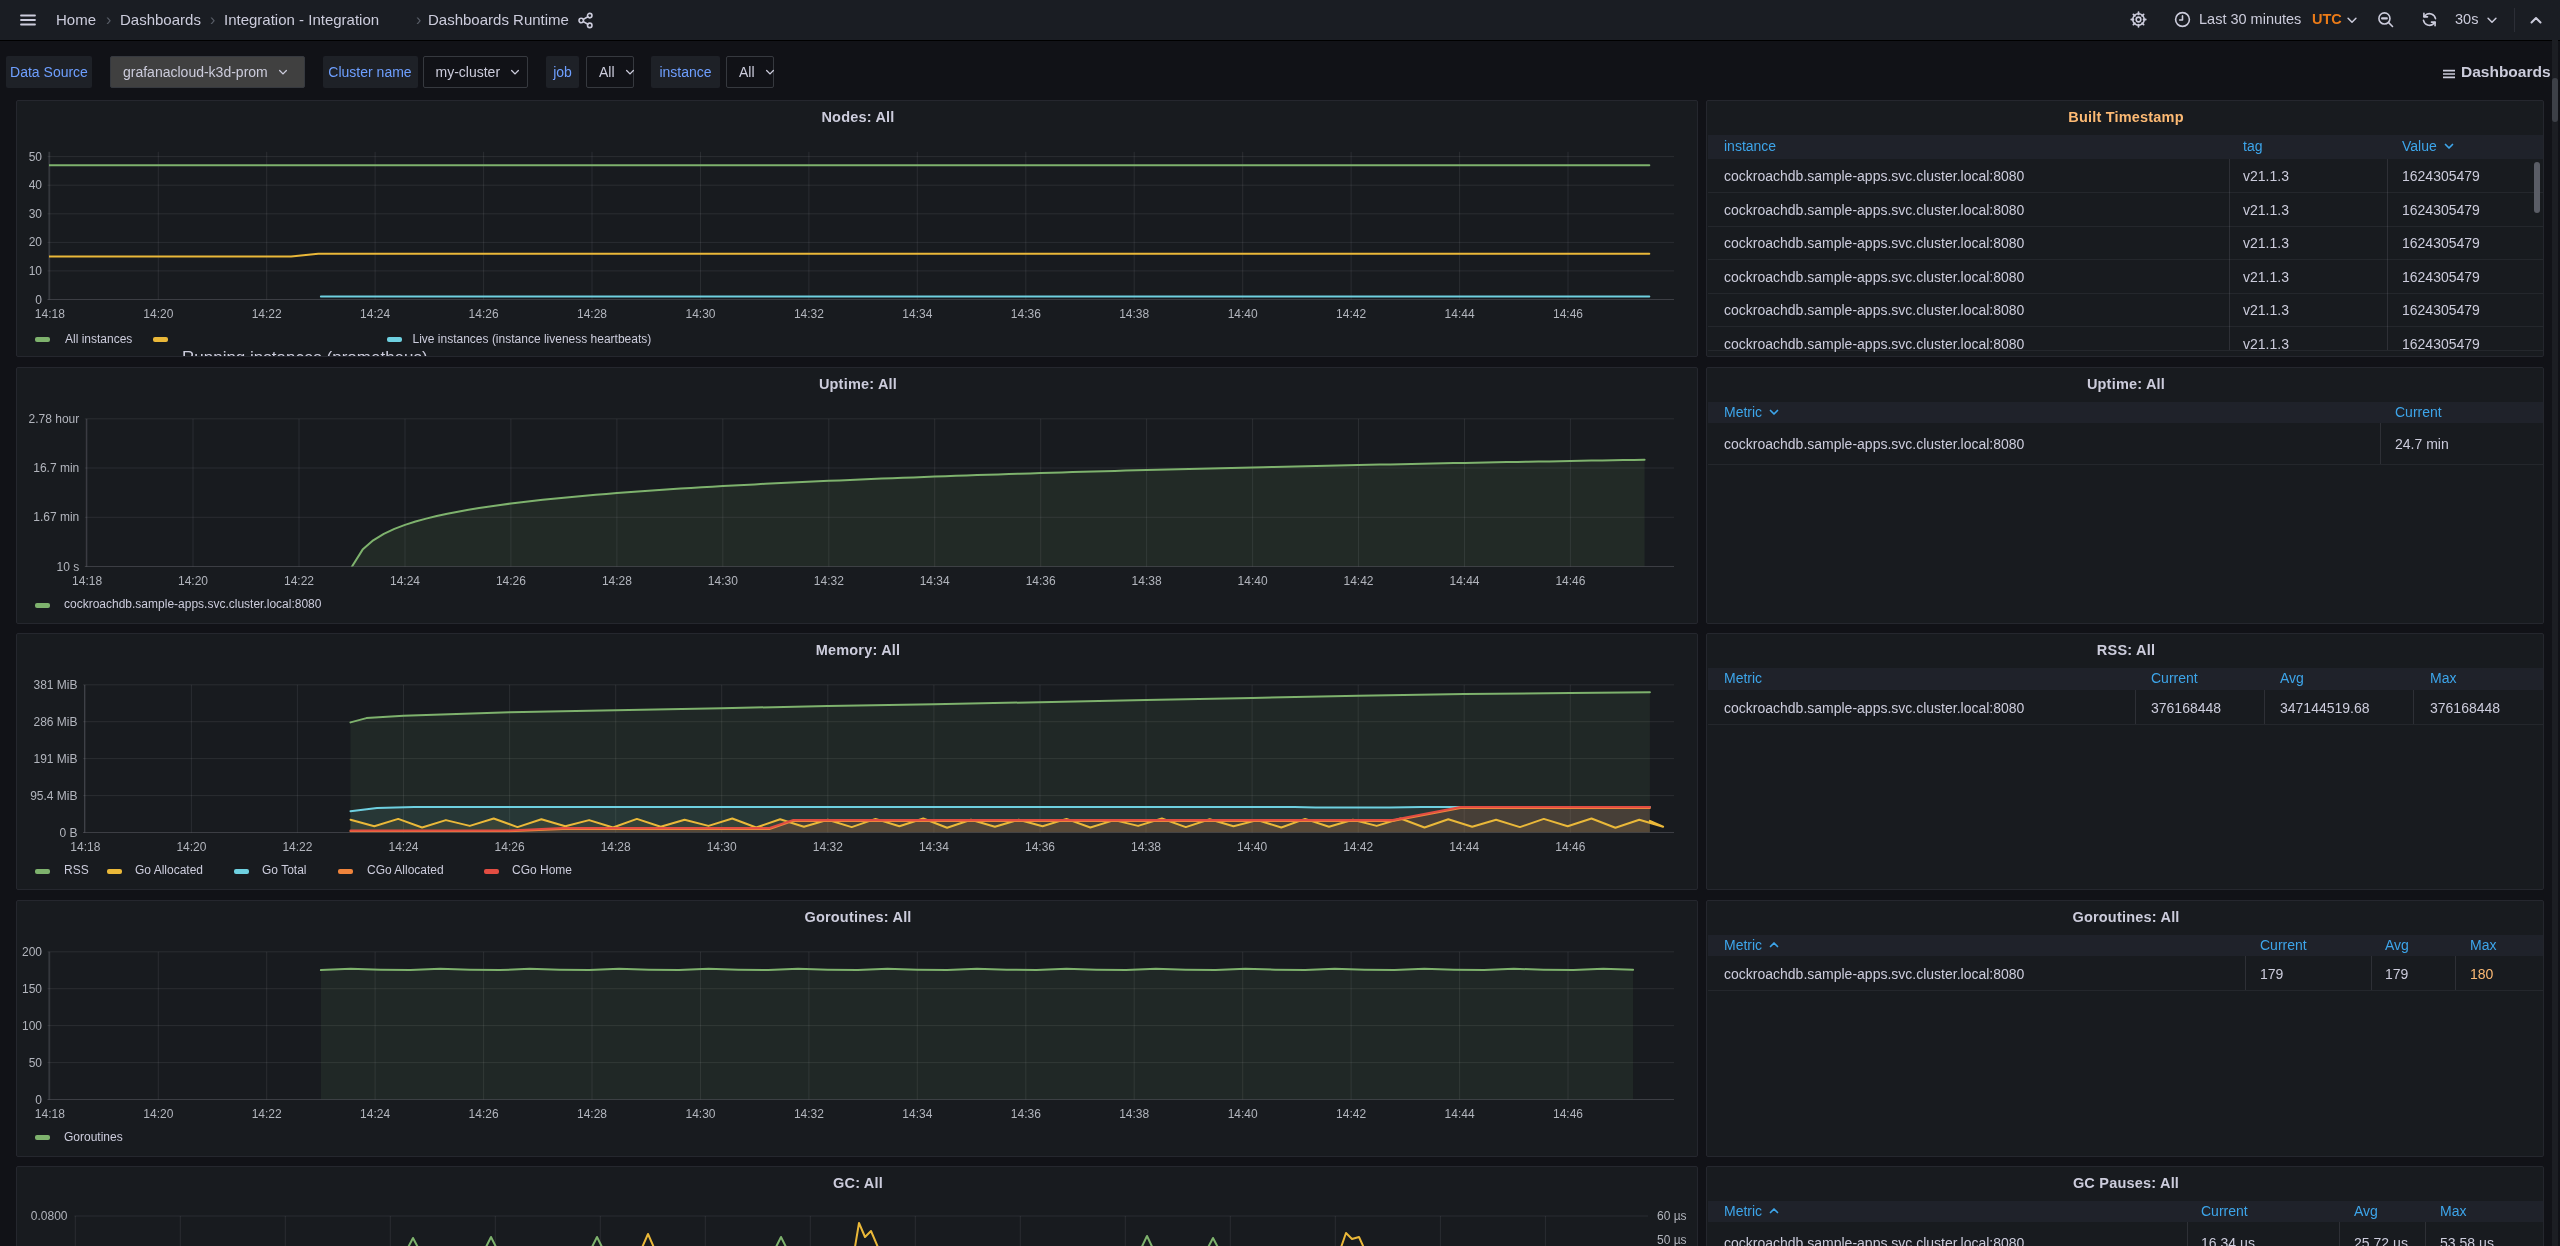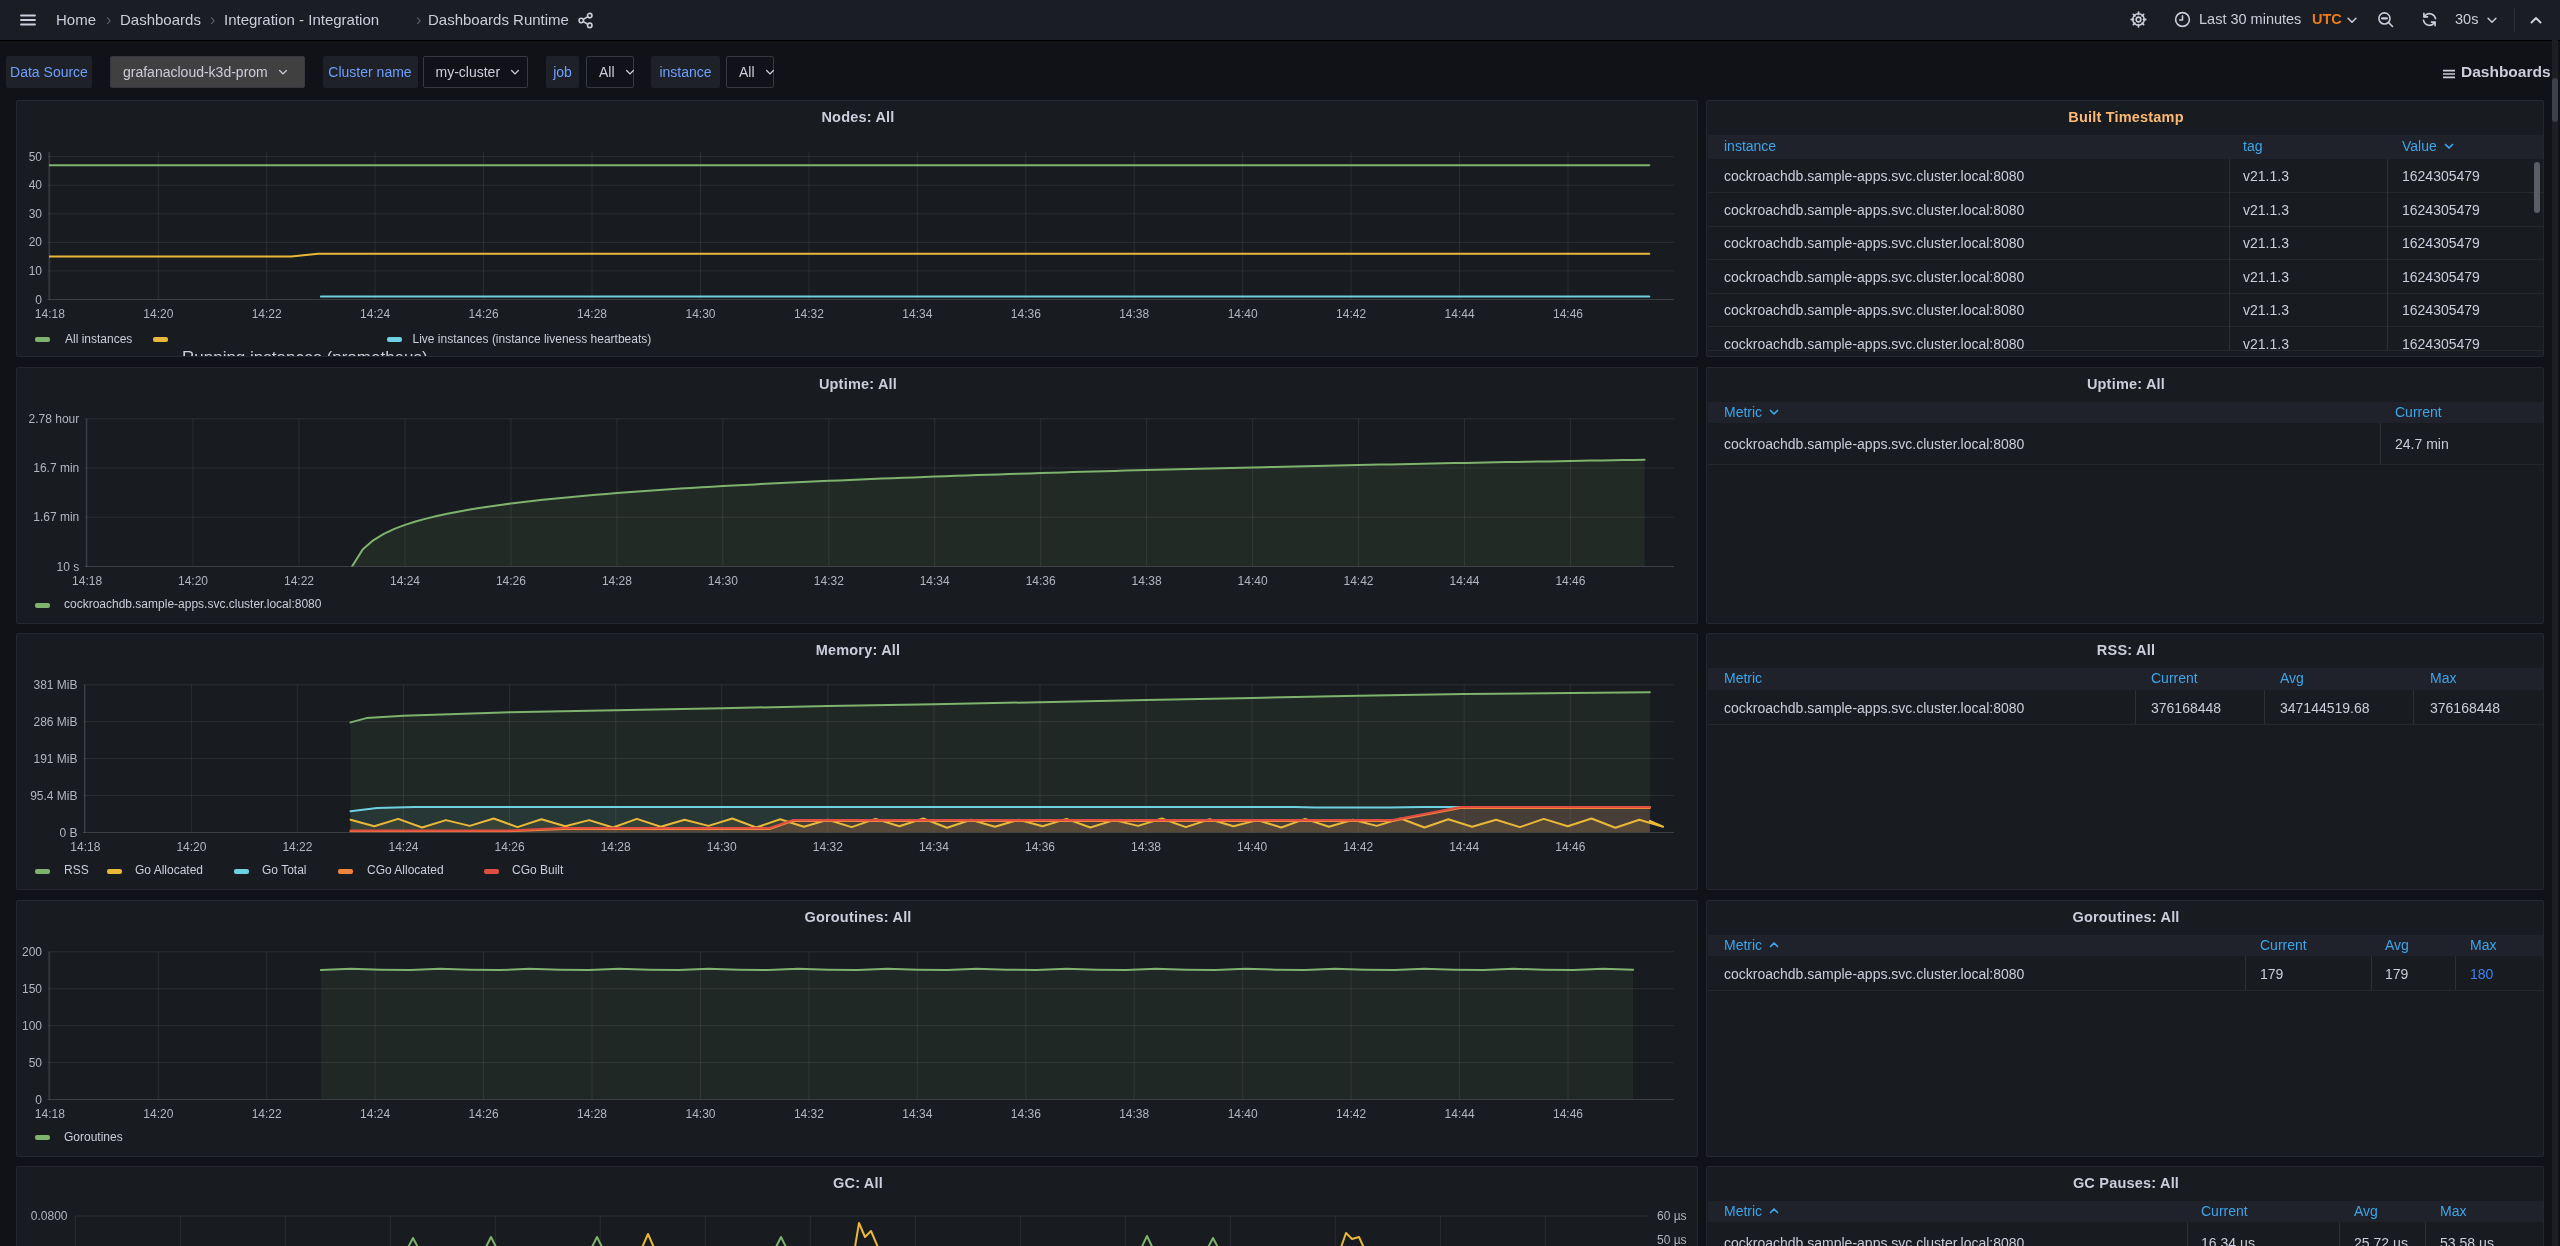--- a/index.html
+++ b/index.html
@@ -259,21 +259,21 @@
     </svg>
     <div style="position:absolute;left:18px;top:234.5px;width:15px;height:5px;border-radius:2px;background:#7EB26D"></div>
     <div style="position:absolute;left:47px;top:229px;font-size:12px;color:#ccccdc;white-space:nowrap">RSS</div>
     <div style="position:absolute;left:90px;top:234.5px;width:15px;height:5px;border-radius:2px;background:#EAB839"></div>
     <div style="position:absolute;left:118px;top:229px;font-size:12px;color:#ccccdc;white-space:nowrap">Go Allocated</div>
     <div style="position:absolute;left:217px;top:234.5px;width:15px;height:5px;border-radius:2px;background:#6ED0E0"></div>
     <div style="position:absolute;left:245px;top:229px;font-size:12px;color:#ccccdc;white-space:nowrap">Go Total</div>
     <div style="position:absolute;left:321px;top:234.5px;width:15px;height:5px;border-radius:2px;background:#EF843C"></div>
     <div style="position:absolute;left:350px;top:229px;font-size:12px;color:#ccccdc;white-space:nowrap">CGo Allocated</div>
     <div style="position:absolute;left:467px;top:234.5px;width:15px;height:5px;border-radius:2px;background:#E24D42"></div>
-    <div style="position:absolute;left:495px;top:229px;font-size:12px;color:#ccccdc;white-space:nowrap">CGo Built</div>
+    <div style="position:absolute;left:495px;top:229px;font-size:12px;color:#ccccdc;white-space:nowrap">CGo Home</div>
   </div>
 <div class="panel" style="left:16px;top:899.5px;width:1682px;height:257px">
     <div style="position:absolute;left:0;top:8px;width:1682px;text-align:center;font-size:14.5px;font-weight:600;color:#ccccdc;letter-spacing:.2px">Goroutines: All</div>
     <svg width="1682" height="257" viewBox="0 0 1682 257" style="position:absolute;left:0;top:0;">
       <style>.ax{font:12px "Liberation Sans",sans-serif;fill:#b2b5bd;}</style>
       <line x1="30.5" y1="50.8" x2="1657" y2="50.8" stroke="rgba(204,204,220,0.10)" stroke-width="1"></line>
       <line x1="30.5" y1="87.7" x2="1657" y2="87.7" stroke="rgba(204,204,220,0.10)" stroke-width="1"></line>
       <line x1="30.5" y1="124.6" x2="1657" y2="124.6" stroke="rgba(204,204,220,0.10)" stroke-width="1"></line>
       <line x1="30.5" y1="161.6" x2="1657" y2="161.6" stroke="rgba(204,204,220,0.10)" stroke-width="1"></line>
       <line x1="30.5" y1="198.5" x2="1657" y2="198.5" stroke="rgba(204,204,220,0.20)" stroke-width="1"></line>
@@ -428,21 +428,21 @@
     <div style="position:absolute;left:17px;top:36.2px;font-size:14px;color:#3da5ea;white-space:nowrap">Metric<svg width="12" height="12" viewBox="0 0 12 12" style="margin-left:6px;vertical-align:-1px">
         <path d="M2.5 7.5 L6 4 L9.5 7.5" fill="none" stroke="#3da5ea" stroke-width="1.7" stroke-linecap="round" stroke-linejoin="round"></path>
       </svg></div>
     <div style="position:absolute;left:553px;top:36.2px;font-size:14px;color:#3da5ea;white-space:nowrap">Current</div>
     <div style="position:absolute;left:678px;top:36.2px;font-size:14px;color:#3da5ea;white-space:nowrap">Avg</div>
     <div style="position:absolute;left:763px;top:36.2px;font-size:14px;color:#3da5ea;white-space:nowrap">Max</div>
     <div style="position:absolute;left:1px;top:89.5px;width:836px;height:1px;background:rgba(204,204,220,0.07)"></div>
     <div style="position:absolute;left:17px;top:65.5px;font-size:14px;color:#ccccdc;white-space:nowrap">cockroachdb.sample-apps.svc.cluster.local:8080</div>
     <div style="position:absolute;left:553px;top:65.5px;font-size:14px;color:#ccccdc;white-space:nowrap">179</div>
     <div style="position:absolute;left:678px;top:65.5px;font-size:14px;color:#ccccdc;white-space:nowrap">179</div>
-    <div style="position:absolute;left:763px;top:65.5px;font-size:14px;color:#3b82f6;white-space:nowrap">180</div>
+    <div style="position:absolute;left:763px;top:65.5px;font-size:14px;color:#fdba74;white-space:nowrap">180</div>
     <div style="position:absolute;left:538px;top:55.5px;width:1px;height:34.0px;background:rgba(204,204,220,0.12)"></div>
     <div style="position:absolute;left:664px;top:55.5px;width:1px;height:34.0px;background:rgba(204,204,220,0.12)"></div>
     <div style="position:absolute;left:748px;top:55.5px;width:1px;height:34.0px;background:rgba(204,204,220,0.12)"></div>
   </div>
 <div class="panel" style="left:1706px;top:1166px;width:838px;height:92px">
     <div style="position:absolute;left:0;top:8px;width:838px;text-align:center;font-size:14.5px;font-weight:600;color:#ccccdc;letter-spacing:.2px">GC Pauses: All</div>
     <div style="position:absolute;left:1px;top:34px;width:836px;height:20.5px;background:#1f222a"></div>
     <div style="position:absolute;left:17px;top:35.8px;font-size:14px;color:#3da5ea;white-space:nowrap">Metric<svg width="12" height="12" viewBox="0 0 12 12" style="margin-left:6px;vertical-align:-1px">
         <path d="M2.5 7.5 L6 4 L9.5 7.5" fill="none" stroke="#3da5ea" stroke-width="1.7" stroke-linecap="round" stroke-linejoin="round"></path>
       </svg></div>

